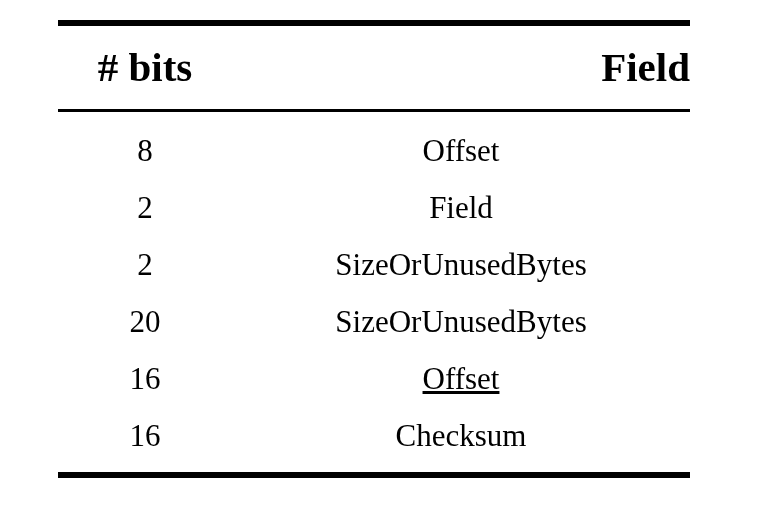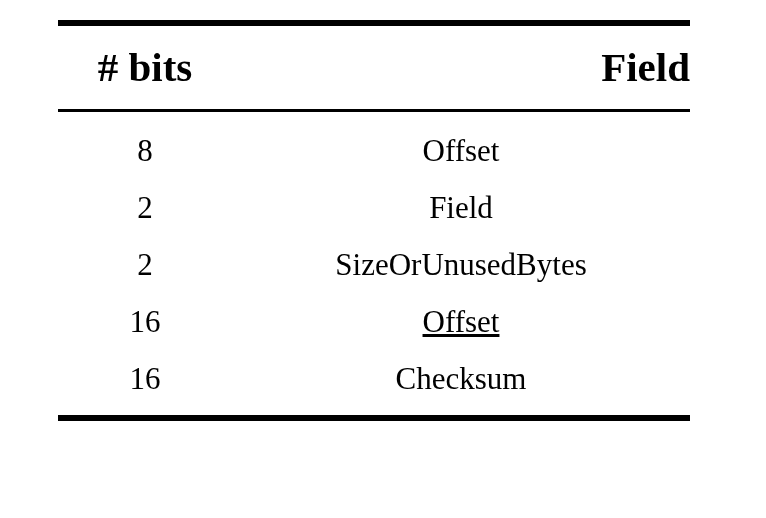--- a/index.html
+++ b/index.html
@@ -111,20 +111,24 @@
         </tr>
         <tr>
           <td style="text-align: center;">2</td>
           <td style="text-align: center;">Field</td>
         </tr>
         <tr>
           <td style="text-align: center;">2</td>
           <td style="text-align: center;">SizeOrUnusedBytes</td>
         </tr>
         <tr>
+          <td style="text-align: center;">20</td>
+          <td style="text-align: center;">SizeOrUnusedBytes</td>
+        </tr>
+        <tr>
           <td style="text-align: center;">16</td>
           <td style="text-align: center; text-decoration: underline;">Offset</td>
         </tr>
         <tr>
           <td style="text-align: center;">16</td>
           <td style="">Checksum</td>
         </tr>
       </tbody>
     </table>
 

